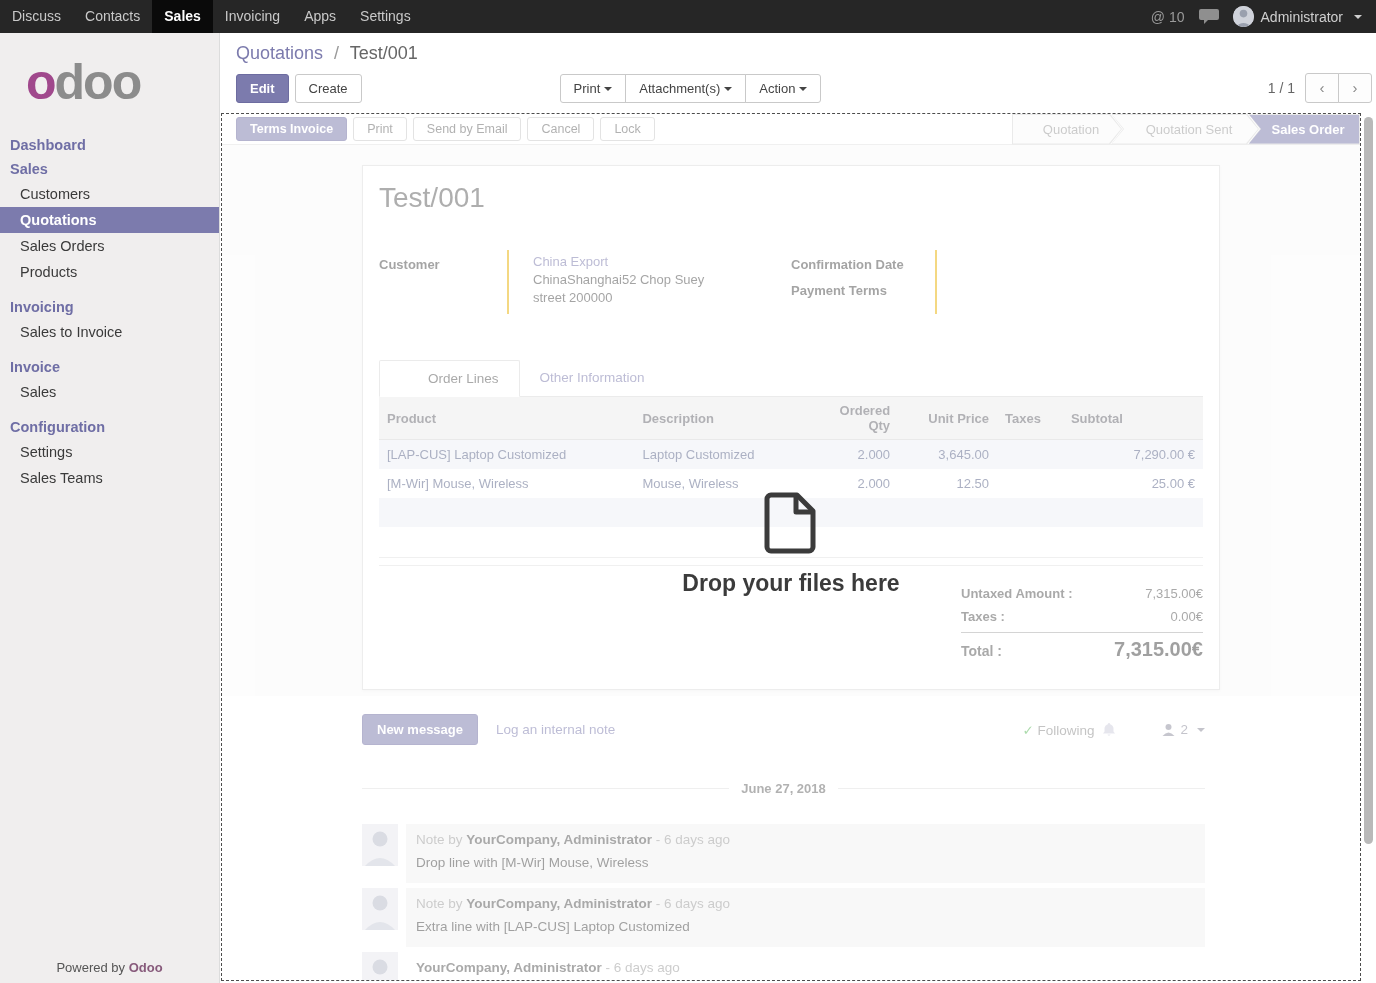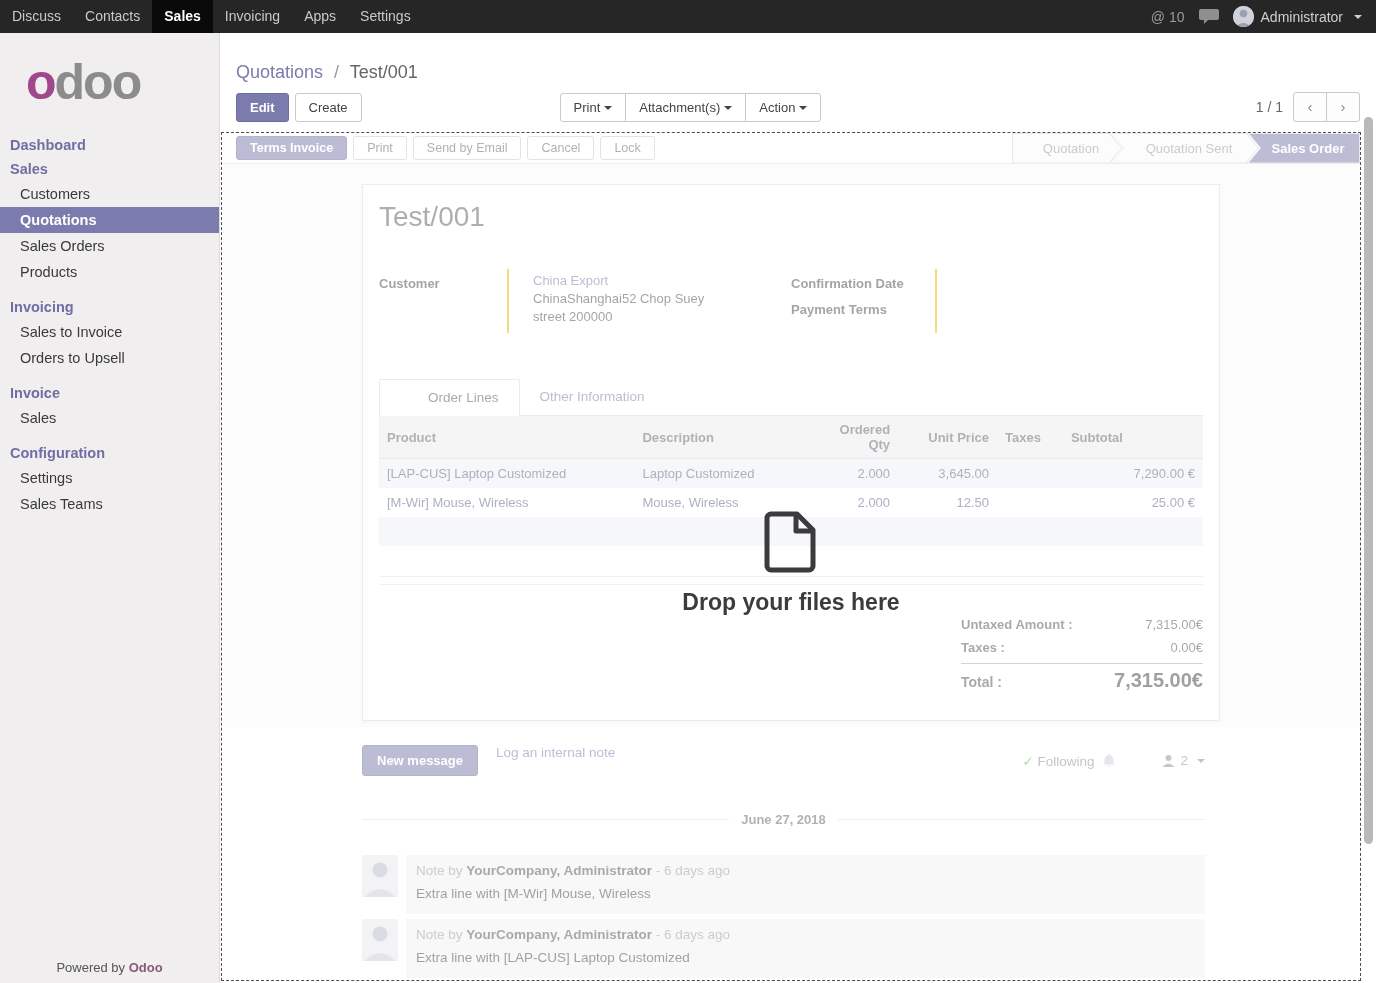--- a/index.html
+++ b/index.html
@@ -28,21 +28,21 @@
   .logo .o1 { color:#a0488c; }
   .side-nav { margin-top:26px; font-size:14.5px; }
   .side-head { color:#6f6ea5; font-weight:bold; padding:4px 10px 4px 10px; margin-top:10px; cursor:pointer; }
   .side-head.first { margin-top:0; }
   .side-item { padding:5px 10px 5px 20px; color:#3a3a3a; cursor:pointer; }
   .side-item.active { background:#7c7bad; color:#fff; font-weight:bold; }
   .powered { position:absolute; bottom:8px; left:0; width:100%; text-align:center; font-size:13px; color:#555; }
   .powered b { color:#875a7b; }
 
   
-  .control-panel { height:80px; background:#fff; padding:10px 16px 0 16px; flex:none;margin-top:19px; }
+  .control-panel { height:80px; background:#fff; padding:10px 4px 0 16px; flex:none; }
   .breadcrumb { font-size:18px; color:#888; }
   .breadcrumb .parent { color:#7c7bad; cursor:pointer; }
   .breadcrumb .sep { margin:0 6px; color:#999; }
   .breadcrumb .current { color:#666; }
   .cp-row { display:flex; align-items:center; margin-top:9px; }
   .btn { display:inline-block; font-size:13px; padding:6px 13px; border:1px solid #c9c9c9; background:#fff; color:#444; border-radius:3px; cursor:pointer; }
   .btn-primary { background:#7c7bad; border-color:#6d6ca0; color:#fff; font-weight:bold; }
   .btn + .btn { margin-left:6px; }
   .btn-group { display:flex; margin-left:198px; }
   .btn-group .btn { border-radius:0; margin-left:-1px; }
@@ -93,30 +93,30 @@
   .tab.inactive { color:#7c7bad; }
 
   table.olines { width:100%; border-collapse:collapse; font-size:13px; }
   .olines th { background:#ececec; color:#66666e; font-weight:bold; text-align:left; padding:6px 8px; border-bottom:1px solid #d5d5d5; }
   .olines td { padding:7px 8px; color:#566; color:#5a6488; height:29px; }
   .olines tbody tr:nth-child(odd) { background:#eef0f7; }
   .olines th.num, .olines td.num { text-align:right; }
   .col-product { width:31%; } .col-desc { width:21%; } .col-qty { width:11%; } .col-price { width:12%; } .col-tax { width:8%; } .col-sub { width:17%; }
 
   .sep-lines { margin-top:30px; height:9px; border-top:1px solid #e2e2e2; border-bottom:1px solid #e2e2e2; }
-  .totals { width:242px; margin-left:auto; margin-top:28px; font-size:13px; color:#555; }
+  .totals { width:242px; margin-left:auto; margin-top:16px; font-size:13px; color:#555; }
   .t-row { display:flex; justify-content:space-between; line-height:23px; }
   .t-row .t-label { font-weight:bold; }
   .t-total { border-top:1px solid #aaa; margin-top:4px; padding-top:5px; align-items:baseline; }
   .t-total .t-label { font-size:14px; }
   .t-total .t-value { font-size:20px; font-weight:bold; color:#444; }
 
   
   .chatter { width:843px; margin:18px 0 0 140px; }
-  .chatter-top { display:flex; }
+  .chatter-top { display:flex; align-items:center; }
   .btn-newmsg { font-size:13px; font-weight:bold; padding:7px 14px; background:#7c7bad; border:1px solid #6d6ca0; color:#fff; border-radius:3px; cursor:pointer; }
   .log-note { margin-left:18px; font-size:13.5px; color:#7c7bad; cursor:pointer; }
   .follow-zone { margin-left:auto; display:flex; align-items:center; gap:8px; font-size:13.5px; color:#8a8a8a; }
   .check { color:#5cb85c; font-weight:bold; }
   .bell svg { display:block; }
   .followers { display:flex; align-items:center; gap:5px; margin-left:38px; color:#8a8a99; cursor:pointer; }
   .date-sep { display:flex; align-items:center; margin-top:36px; color:#666; font-weight:bold; font-size:13px; }
   .date-sep::before, .date-sep::after { content:""; flex:1; border-top:1px solid #e0e0e0; }
   .date-sep span { padding:0 12px; }
   .messages { margin-top:28px; }
@@ -177,21 +177,20 @@
       <div class="logo"><span class="o1">o</span><span>doo</span></div>
       <nav class="side-nav">
         <div class="side-head first">Dashboard</div>
         <div class="side-head first">Sales</div>
         <div class="side-item">Customers</div>
         <div class="side-item active">Quotations</div>
         <div class="side-item">Sales Orders</div>
         <div class="side-item">Products</div>
         <div class="side-head">Invoicing</div>
         <div class="side-item">Sales to Invoice</div>
-        <div class="side-item">Orders to Upsell</div>
         <div class="side-head">Invoice</div>
         <div class="side-item">Sales</div>
         <div class="side-head">Configuration</div>
         <div class="side-item">Settings</div>
         <div class="side-item">Sales Teams</div>
       </nav>
       <div class="powered"><span>Powered by</span> <b>Odoo</b></div>
     </aside>
 
     <main class="main">
@@ -357,21 +356,21 @@
               <div class="msg note">
                 <span class="msg-avatar">
                   <svg width="36" height="42" viewBox="0 0 36 42">
                       <rect width="36" height="42" fill="#e9e9ef"></rect>
                       <circle cx="18" cy="15" r="7.5" fill="#b6bac8"></circle>
                       <path d="M3 42 q15 -16 30 0 z" fill="#c9ccd8"></path>
                     </svg>
                 </span>
                 <div class="msg-content">
                   <div class="msg-header"><span>Note by</span> <b>YourCompany, Administrator</b> <span>- 6 days ago</span></div>
-                  <div class="msg-body">Extra line with [M-Wir] Mouse, Wireless</div>
+                  <div class="msg-body">Drop line with [M-Wir] Mouse, Wireless</div>
                 </div>
               </div>
               <div class="msg note">
                 <span class="msg-avatar">
                   <svg width="36" height="42" viewBox="0 0 36 42">
                       <rect width="36" height="42" fill="#e9e9ef"></rect>
                       <circle cx="18" cy="15" r="7.5" fill="#b6bac8"></circle>
                       <path d="M3 42 q15 -16 30 0 z" fill="#c9ccd8"></path>
                     </svg>
                 </span>

